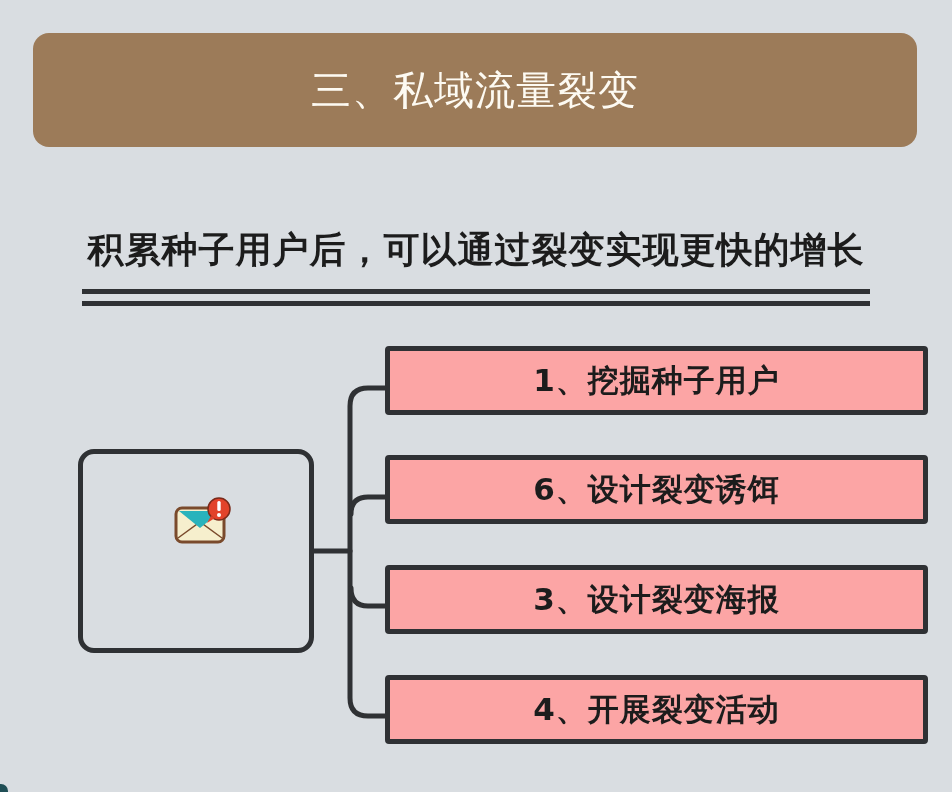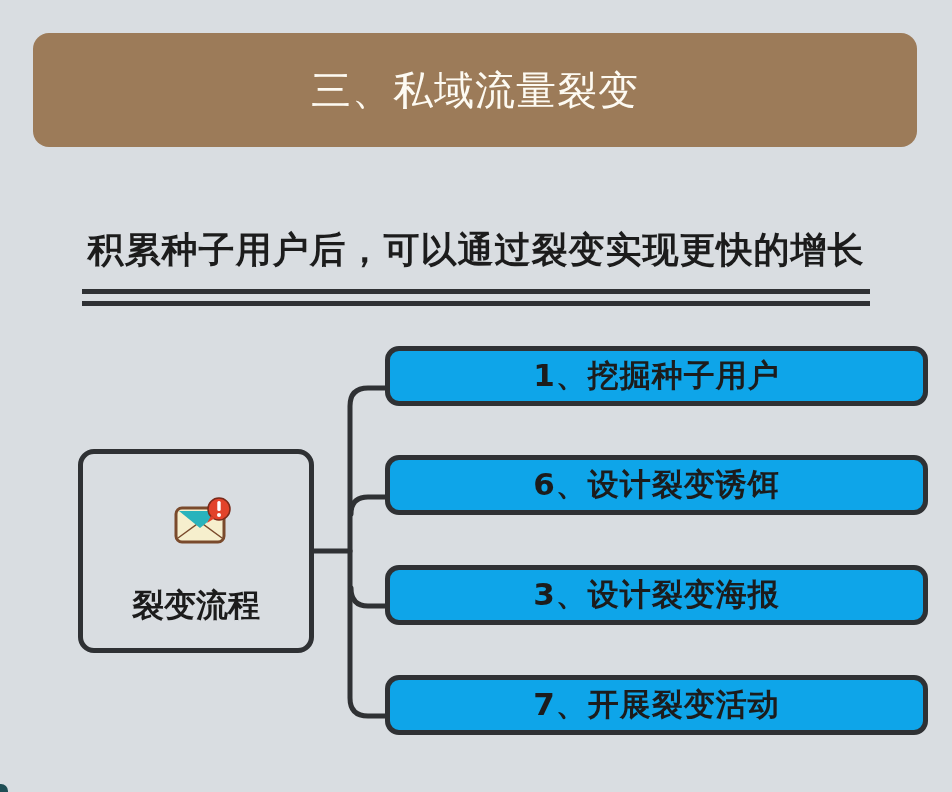--- a/index.html
+++ b/index.html
@@ -29,24 +29,24 @@
     border:5px solid #2f3134; border-radius:16px; box-sizing:border-box;
     background:#d9dde1;
   }
   .root-label {
     position:absolute; left:0; width:100%; top:130px; text-align:center;
     font-size:32px; font-weight:bold; color:#1c1c1c;
   }
   .mail-icon { position:absolute; left:90px; top:42px; width:60px; height:52px; }
 
   .step-box {
-    position:absolute; left:385px; width:543px; height:60px;
-    border:5px solid #2f3134; border-radius:14px; box-sizing:border-box;
+    position:absolute; left:385px; width:543px; height:69px;
+    border:5px solid #2f3134; border-radius:4px; box-sizing:border-box;
     display:flex; align-items:center; justify-content:center;
-    background:#0ea5e9;
+    background:#fca5a5;
   }
   .step-label { font-size:31px; font-weight:bold; color:#1c1c1c; letter-spacing:1px; }
   .corner-mark {
     position:absolute; left:-6px; bottom:-6px; width:14px; height:14px;
     border-radius:50%; background:#1f4e55;
   }
 </style>
 </head>
 <body>
 
@@ -70,29 +70,28 @@
 <div class="root-box">
   <svg class="mail-icon" viewBox="0 0 60 52">
     <rect x="3" y="12" width="48" height="34" rx="6" fill="#f6efcd" stroke="#7a4a2c" stroke-width="3"></rect>
     <path d="M5 42 L27 26 L49 42" fill="none" stroke="#7a4a2c" stroke-width="1.5"></path>
     <path d="M6 15 L27 32 L48 15 Z" fill="#29b3bc"></path>
     <circle cx="46" cy="13" r="11" fill="#e2432b" stroke="#7a2a1a" stroke-width="1.5"></circle>
     <path d="M38 20 L34 27 L42 22 Z" fill="#e2432b"></path>
     <rect x="44.3" y="5" width="3.4" height="10" rx="1.5" fill="#ffffff"></rect>
     <circle cx="46" cy="19" r="2" fill="#ffffff"></circle>
   </svg>
-  <div class="root-label">裂变流程</div>
 </div>
 
 <div class="step-box" style="top:346px;">
   <span class="step-label">1、挖掘种子用户</span>
 </div>
 <div class="step-box" style="top:455px;">
   <span class="step-label">6、设计裂变诱饵</span>
 </div>
 <div class="step-box" style="top:565px;">
   <span class="step-label">3、设计裂变海报</span>
 </div>
 <div class="step-box" style="top:675px;">
-  <span class="step-label">7、开展裂变活动</span>
+  <span class="step-label">4、开展裂变活动</span>
 </div>
 
 <div class="corner-mark" style="position:absolute;left:-6px;top:784px;"></div>
 
 </body></html>

